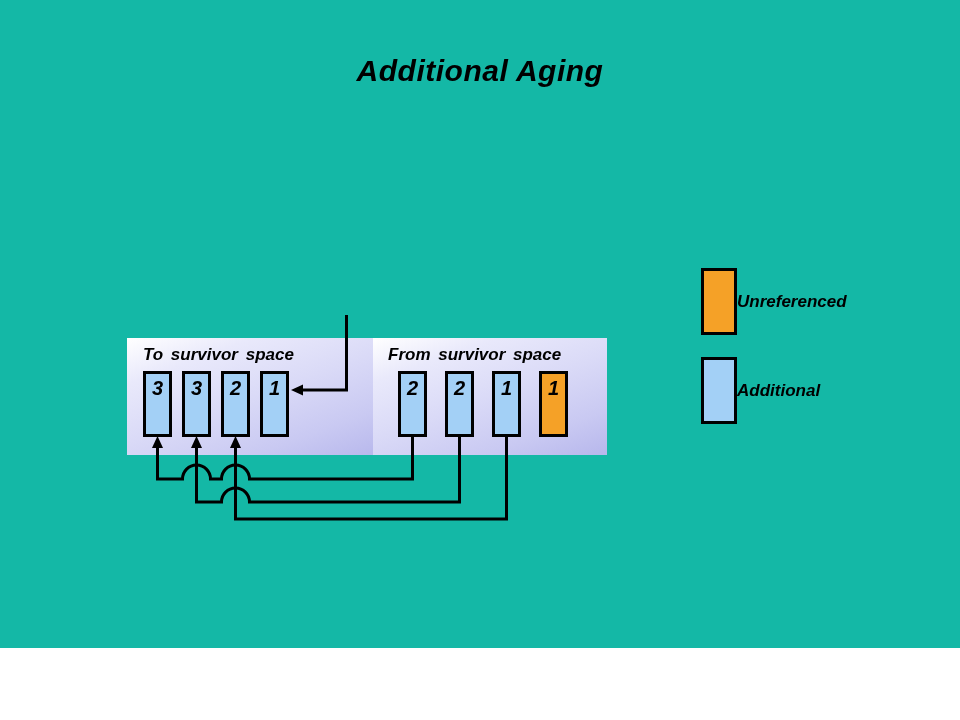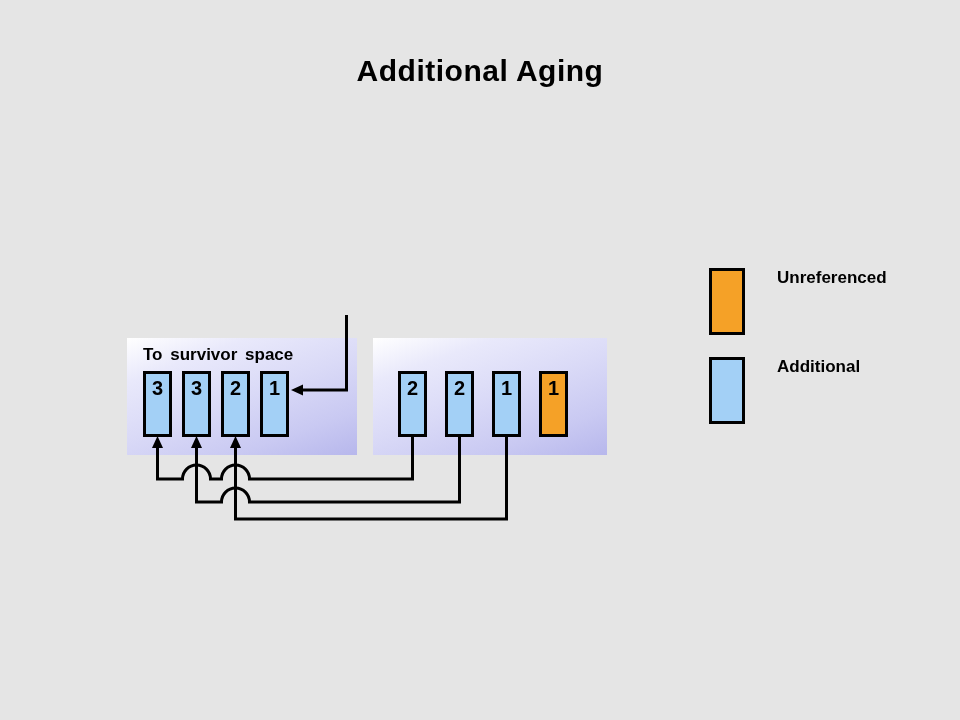--- a/index.html
+++ b/index.html
@@ -1,50 +1,50 @@
 <!DOCTYPE html>
 <html style="--unref: #F5A127; --ref: #A3D0F6; --line: #000000;"><head>
 <meta charset="utf-8">
 <style>
   html,body { margin:0; padding:0; background:#fff; }
   .canvas {
-    position:relative; width:960px; height:720px; background:#e5e5e5;
-    font-family:"Liberation Sans", sans-serif; color:#000; overflow:hidden;
+    position:relative; width:960px; height:648px; background:#14b8a6;
+    font-family:"Liberation Sans", sans-serif; color:#000; overflow:hidden;font-style:italic;
   }
   .title {
     position:absolute; left:0; right:0; top:54px; margin:0;
     text-align:center; font-size:30px; font-weight:bold; letter-spacing:0.5px;
   }
   .box {
     position:absolute;
     background:linear-gradient(160deg,#ffffff 0%,#e9e9fb 22%,#dadaf7 50%,#c9c9f2 78%,#b7b7ec 100%);
   }
   .box-eden { left:127px; top:220px; width:481px; height:103px; }
-  .box-to   { left:127px; top:338px; width:230px; height:117px; }
+  .box-to   { left:127px; top:338px; width:230px; height:117px;padding-left:24px; }
   .box-from { left:373px; top:338px; width:234px; height:117px; }
   .box-label {
     position:absolute; font-size:17px; font-weight:bold; word-spacing:3px; white-space:nowrap;
   }
   .box-eden .box-label { left:14px; top:8px; }
   .box-to   .box-label { left:16px; top:7px; }
   .box-from .box-label { left:15px; top:7px; }
   .cells { position:absolute; display:flex; }
   .box-eden .cells { left:10px; top:30px; gap:10px; }
   .box-to   .cells { left:16px; top:33px; gap:10px; }
   .box-from .cells { left:25px; top:33px; gap:18px; }
   .cell {
     width:29px; height:65px; box-sizing:border-box; border:3px solid var(--line,#000);
     display:flex; justify-content:center; align-items:flex-start;
     font-size:20px; font-weight:bold; padding-top:3px;
   }
   .box-to .cell, .box-from .cell { height:66px; }
   .cell.u { background:var(--unref,#F5A127); }
   .cell.r { background:var(--ref,#A3D0F6); }
   .legend { position:absolute; left:701px; top:268px; width:220px; }
-  .legend-item { position:absolute; left:0; display:flex; align-items:flex-start; gap:32px;margin-left:8px; }
+  .legend-item { position:absolute; left:0; display:flex; align-items:center; gap:0; }
   .legend-item-0 { top:0; }
   .legend-item-1 { top:89px; }
   .legend-swatch {
     width:36px; height:67px; box-sizing:border-box; border:3px solid var(--line,#000);
     flex:0 0 auto;
   }
   .legend-swatch.u { background:var(--unref,#F5A127); }
   .legend-swatch.r { background:var(--ref,#A3D0F6); }
   .legend-label { font-size:17px; font-weight:bold; white-space:nowrap; }
   #connectors { position:absolute; left:0; top:0; pointer-events:none; z-index:5; }
@@ -61,20 +61,21 @@
     <div class="box-label">To survivor space</div>
     <div class="cells" id="to-cells">
         <div class="cell r">3</div>
         <div class="cell r">3</div>
         <div class="cell r">2</div>
         <div class="cell r">1</div>
       </div>
   </section>
 
   <section class="box box-from">
+    <div class="box-label">From survivor space</div>
     <div class="cells" id="from-cells">
         <div class="cell r">2</div>
         <div class="cell r">2</div>
         <div class="cell r">1</div>
         <div class="cell u">1</div>
       </div>
   </section>
 
   <div class="legend">
     <div class="legend-item legend-item-0">

